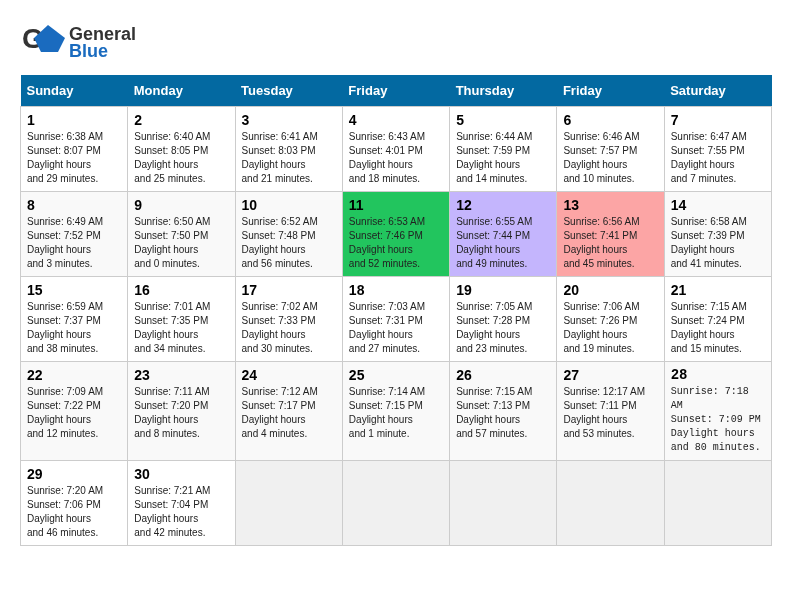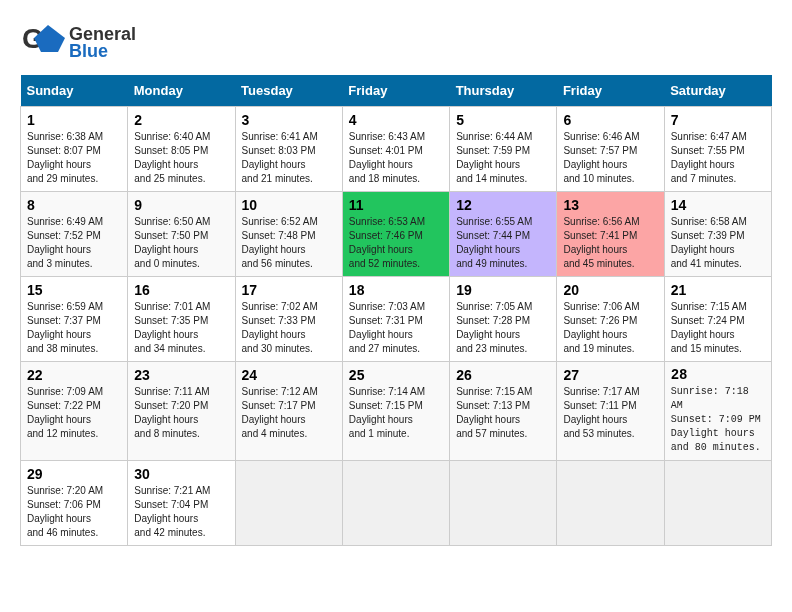--- a/index.html
+++ b/index.html
@@ -342,21 +342,21 @@
           <div class="day-info">
             <div>Sunrise: 7:15 AM</div>
             <div>Sunset: 7:13 PM</div>
             <div>Daylight hours</div>
             <div>and 57 minutes.</div>
           </div>
         </td>
         <td style="background: rgb(249, 249, 249);">
           <span class="day-number">27</span>
           <div class="day-info">
-            <div>Sunrise: 7:17 AM</div>
+            <div>Sunrise: 12:17 AM</div>
             <div>Sunset: 7:11 PM</div>
             <div>Daylight hours</div>
             <div>and 53 minutes.</div>
           </div>
         </td>
         <td style="background: rgb(249, 249, 249); font-family: Liberation Mono, monospace;">
           <span class="day-number">28</span>
           <div class="day-info">
             <div>Sunrise: 7:18 AM</div>
             <div>Sunset: 7:09 PM</div>

